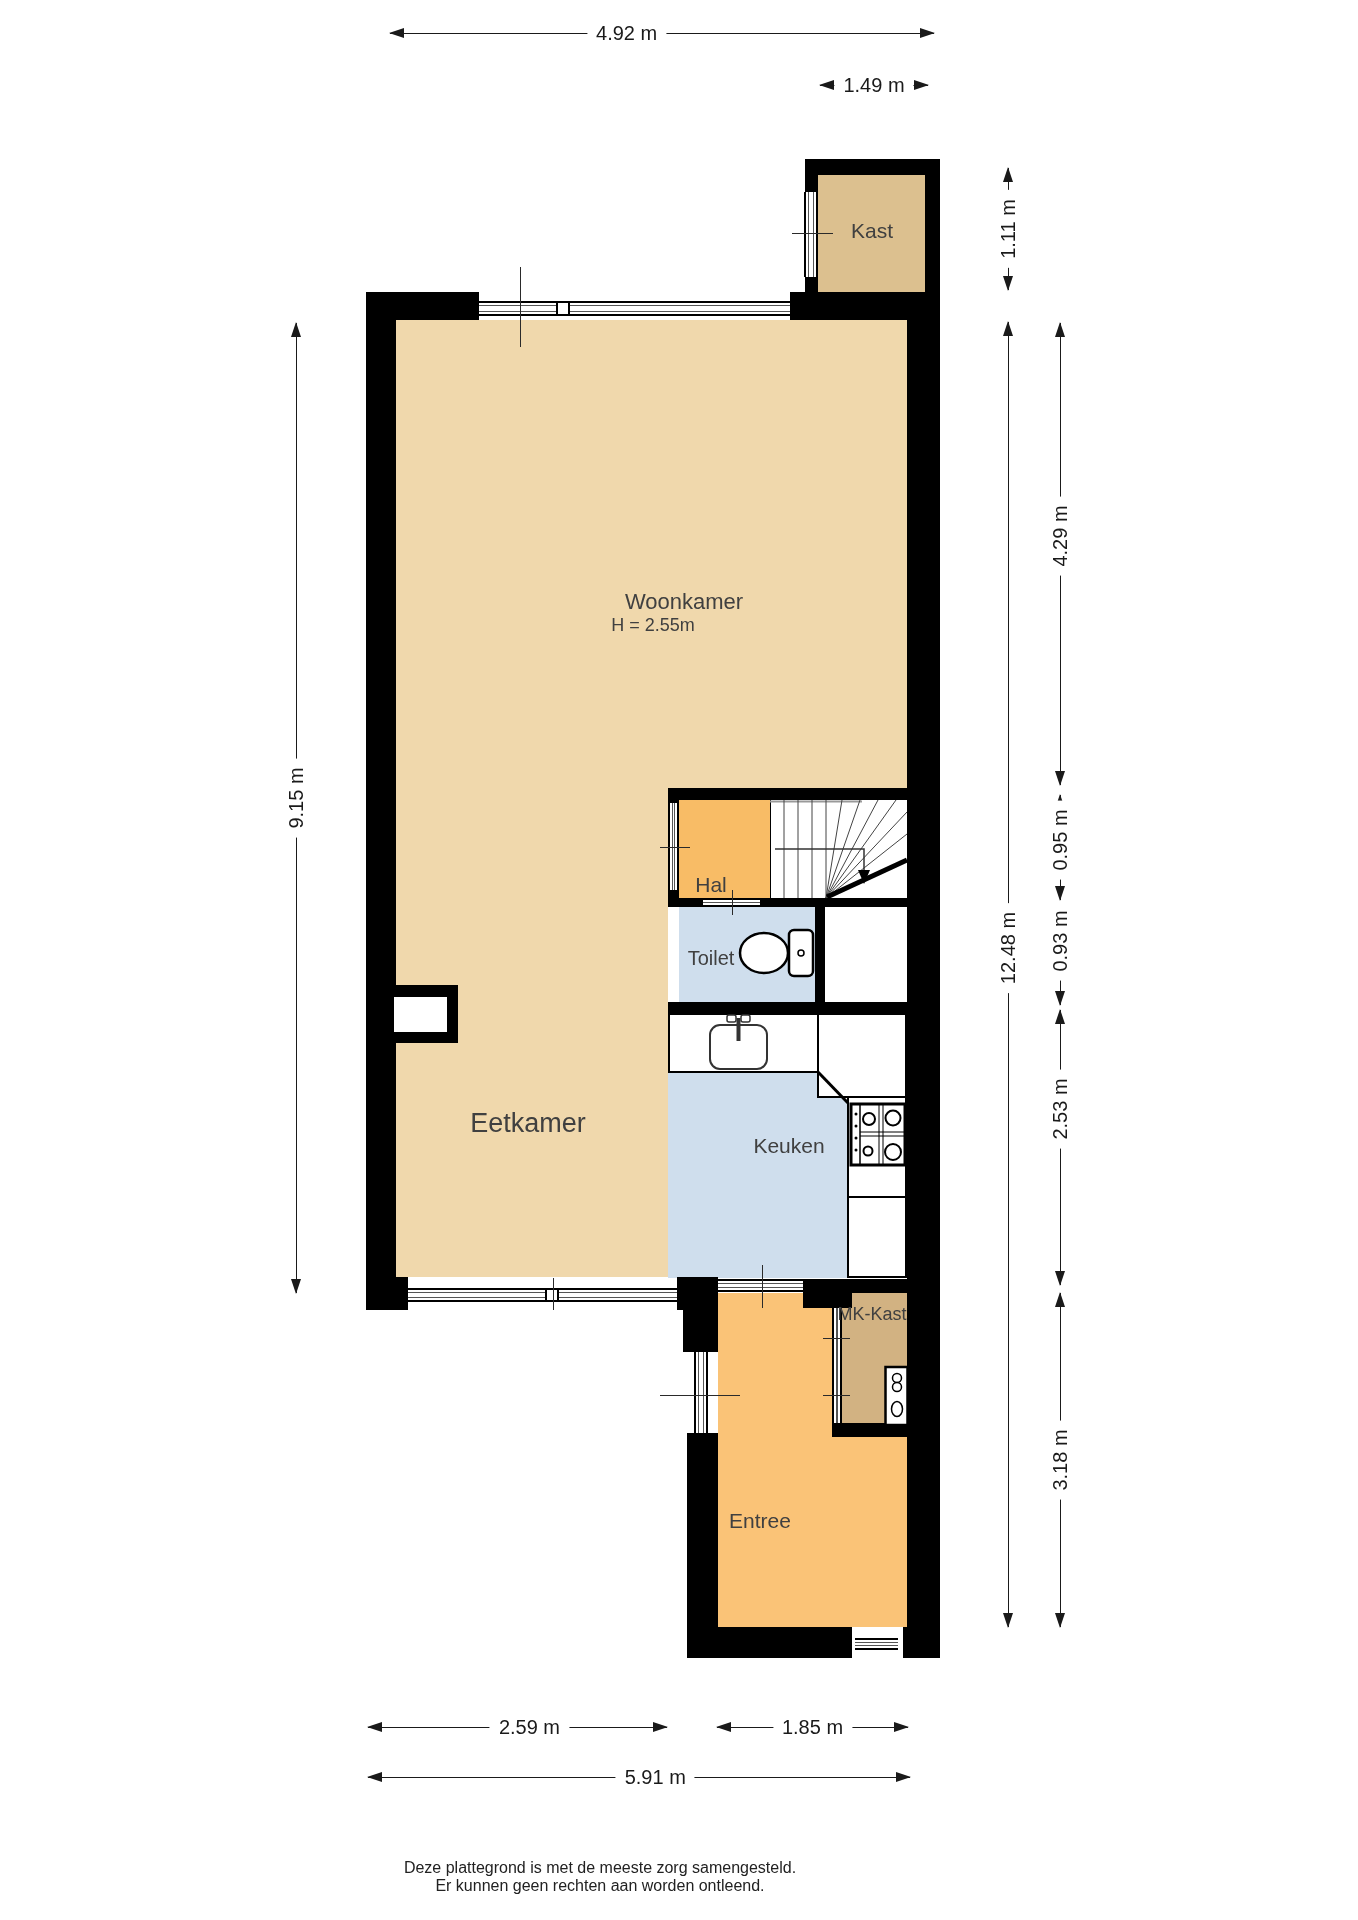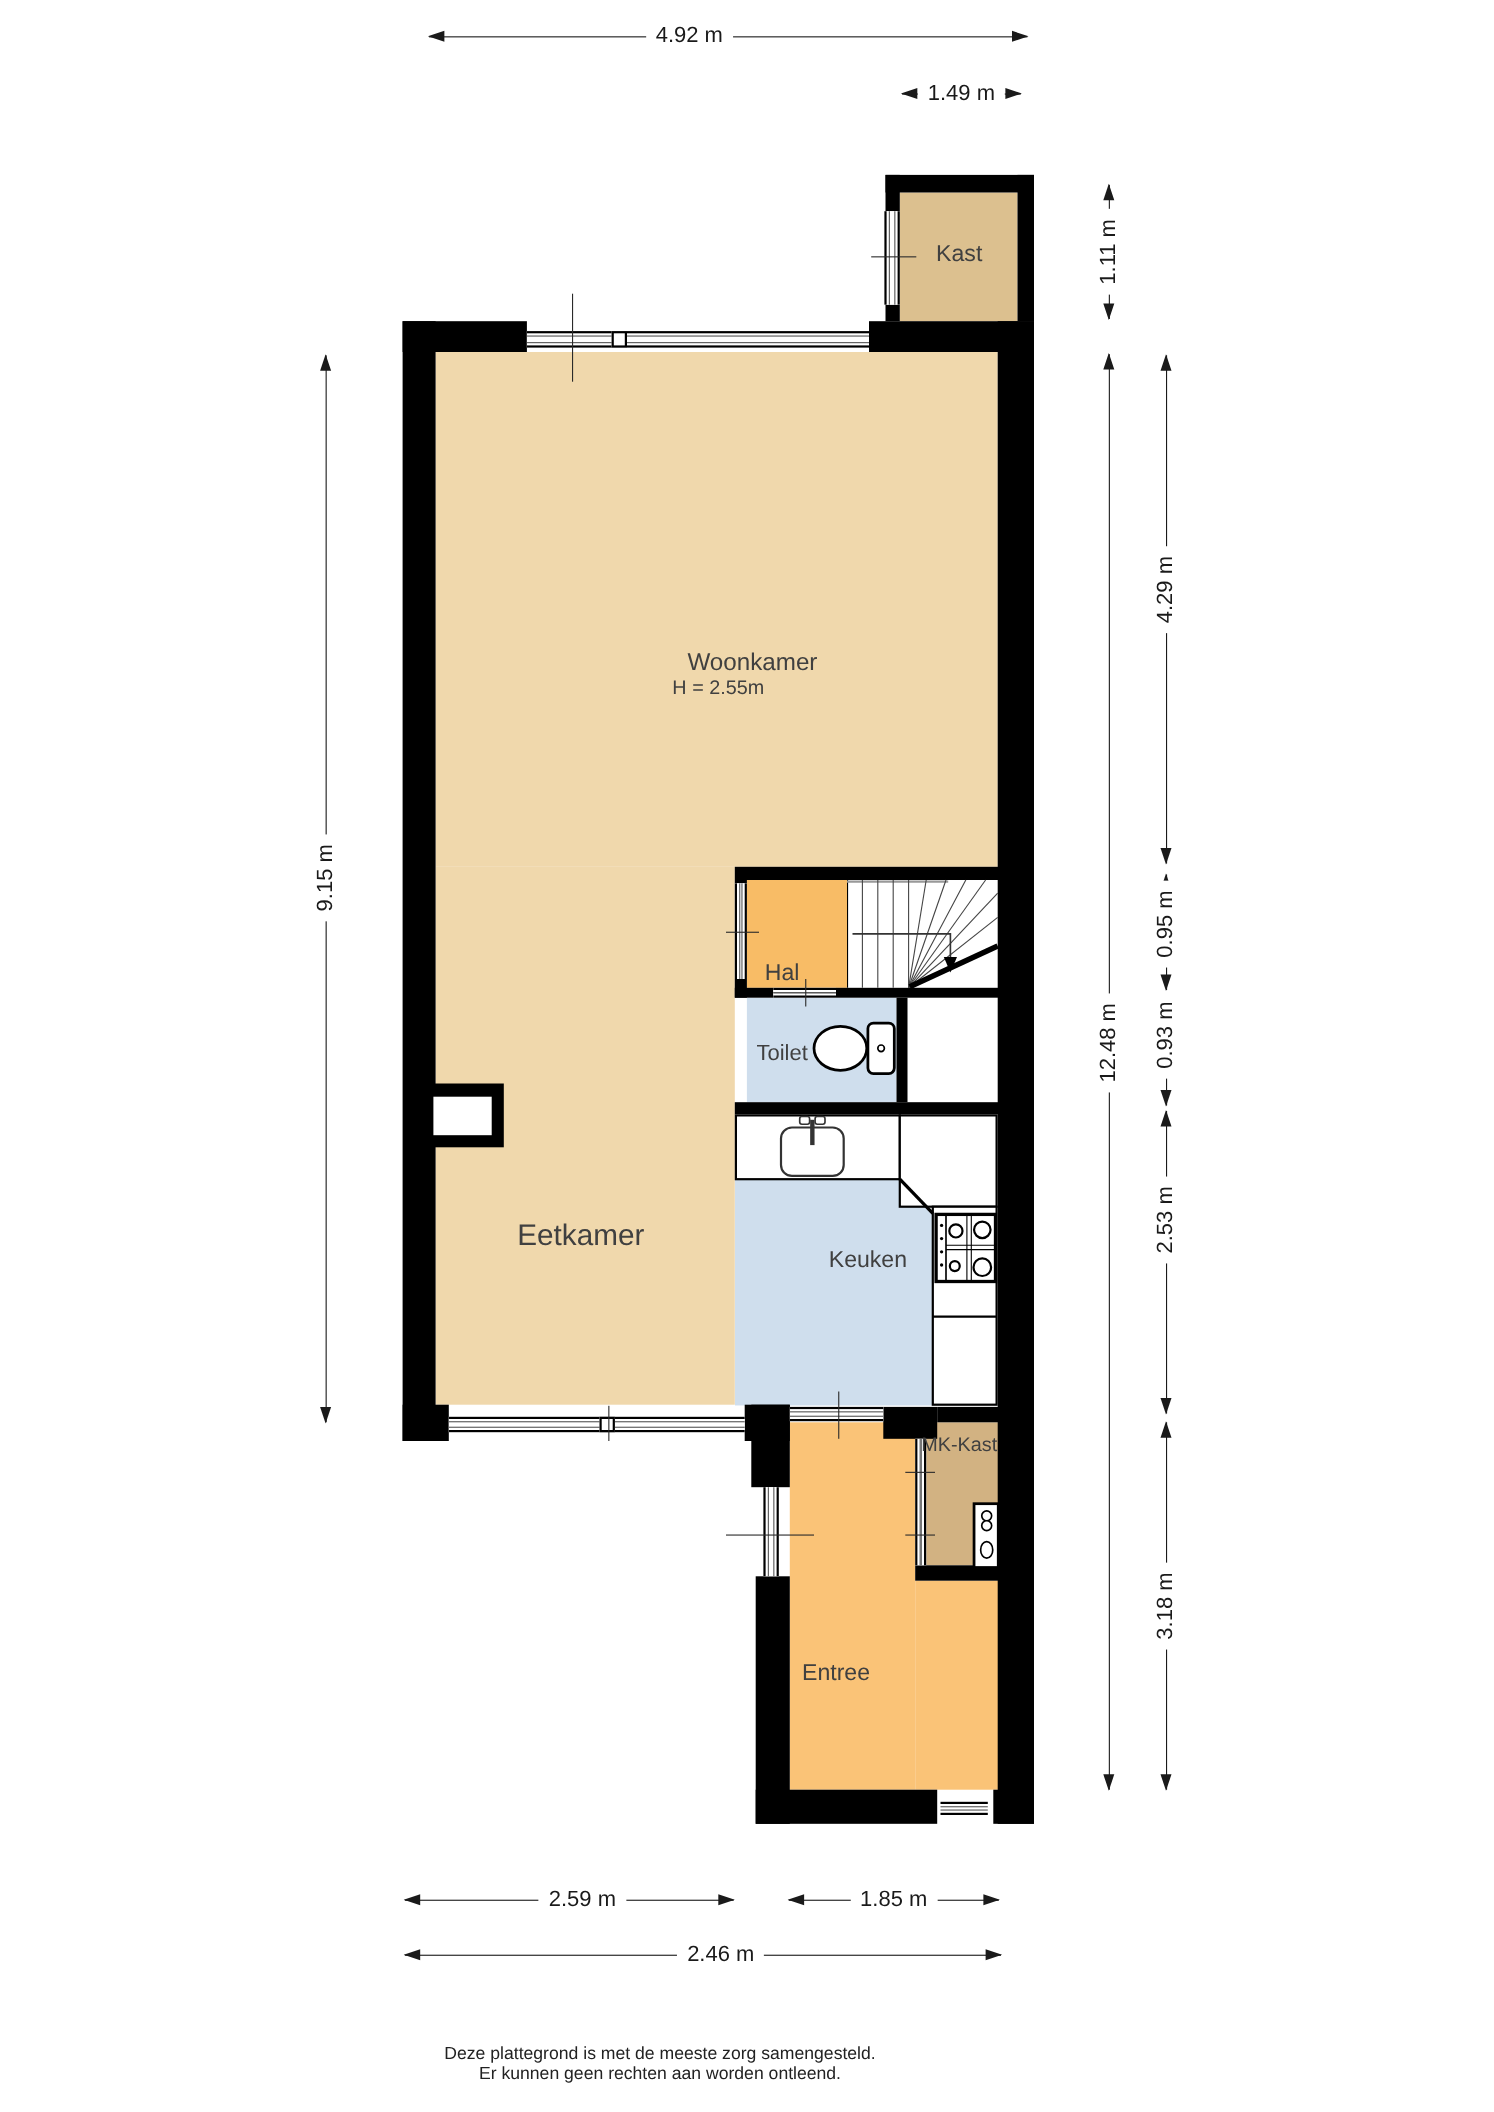--- a/index.html
+++ b/index.html
@@ -195,21 +195,21 @@
   <div class="dim dim-h" style="left:717px;top:1727px;width:191px;">
     <span class="line"></span>
       <span class="arr arr-left"></span>
       <span class="arr arr-right"></span>
     <span class="dim-label" style="left:50%;">1.85 m</span>
   </div>
   <div class="dim dim-h" style="left:368px;top:1777px;width:542px;">
     <span class="line"></span>
       <span class="arr arr-left"></span>
       <span class="arr arr-right"></span>
-    <span class="dim-label" style="left:53%;">2.46 m</span>
+    <span class="dim-label" style="left:53%;">5.91 m</span>
   </div>
 
   <div class="dim dim-v" style="left:1008px;top:168px;height:122px;">
     <span class="line"></span>
       <span class="arr arr-up"></span>
       <span class="arr arr-down"></span>
     <span class="dim-label" style="top:50%;">1.11 m</span>
   </div>
   <div class="dim dim-v" style="left:1008px;top:322px;height:1305px;">
     <span class="line"></span>

